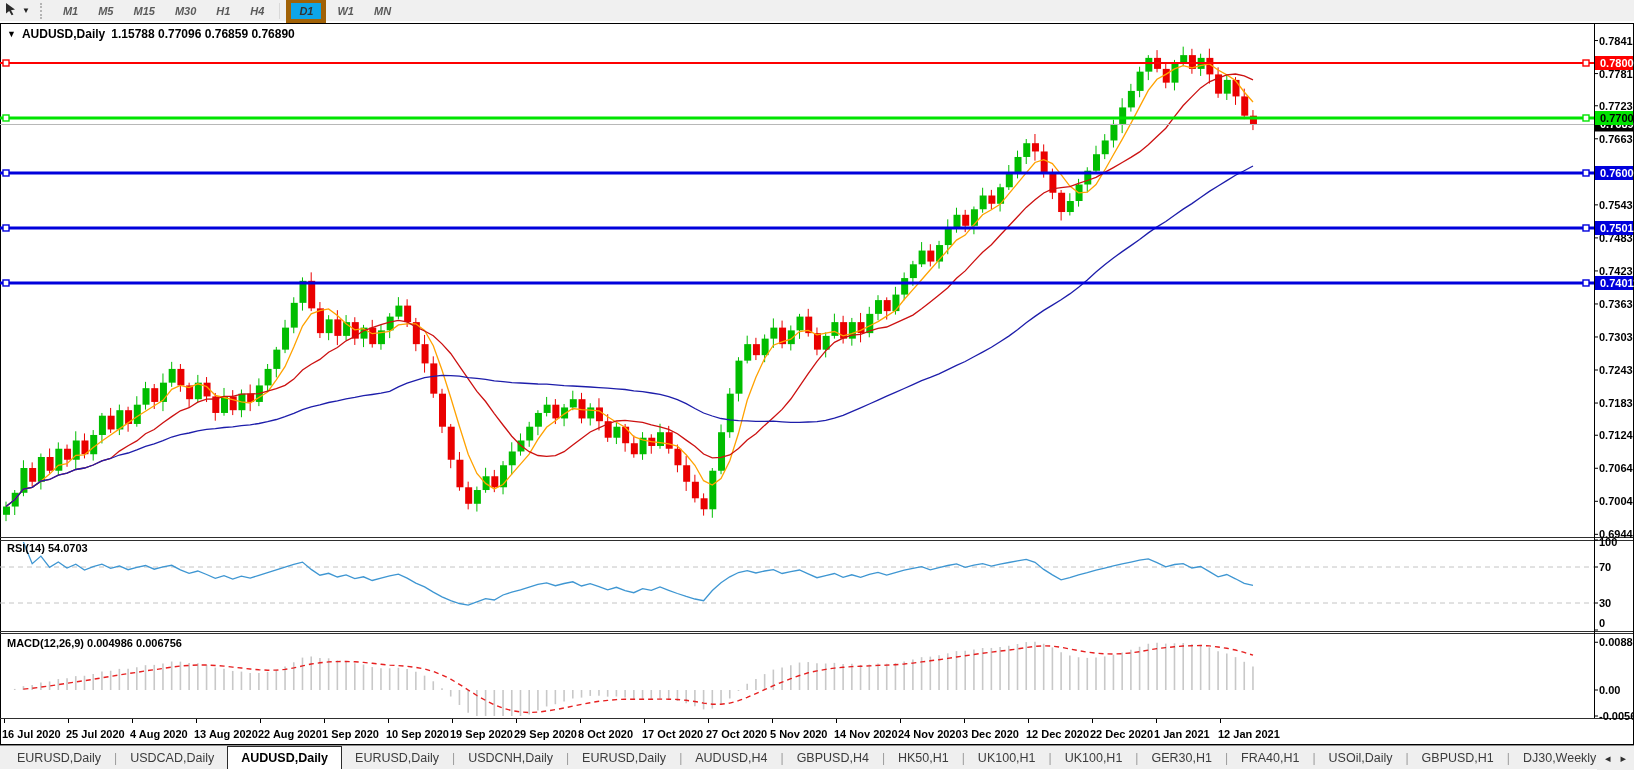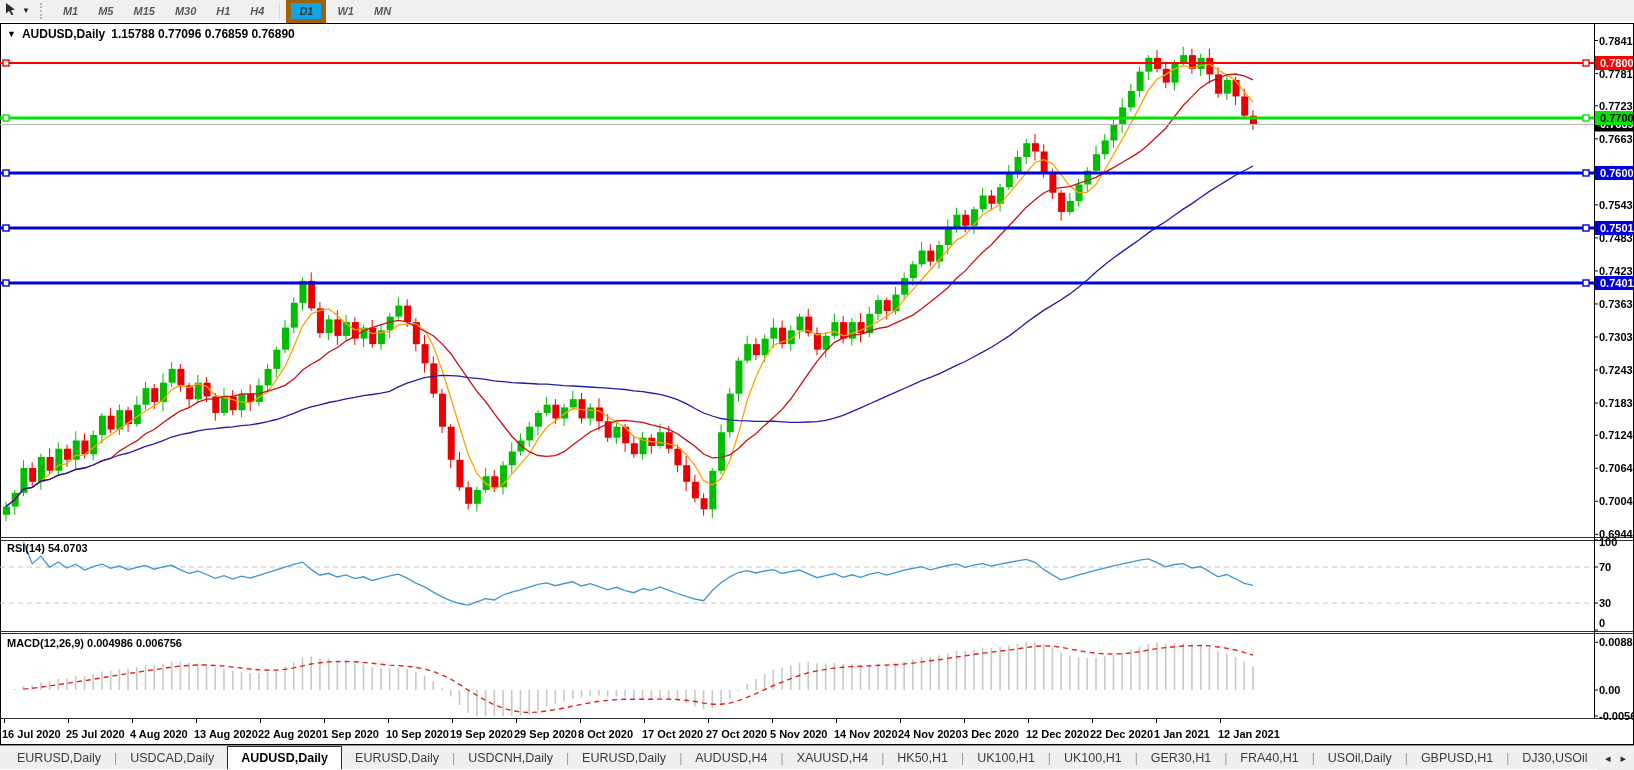--- a/index.html
+++ b/index.html
@@ -646,37 +646,37 @@
       <div class="tab">USDCAD,Daily</div>
       <div class="tab active">AUDUSD,Daily</div>
       <div class="tab">EURUSD,Daily</div>
       <span class="tabsep">|</span>
       <div class="tab">USDCNH,Daily</div>
       <span class="tabsep">|</span>
       <div class="tab">EURUSD,Daily</div>
       <span class="tabsep">|</span>
       <div class="tab">AUDUSD,H4</div>
       <span class="tabsep">|</span>
-      <div class="tab">XAUUSD,H4</div>
+      <div class="tab">GBPUSD,H4</div>
       <span class="tabsep">|</span>
       <div class="tab">HK50,H1</div>
       <span class="tabsep">|</span>
       <div class="tab">UK100,H1</div>
       <span class="tabsep">|</span>
       <div class="tab">UK100,H1</div>
       <span class="tabsep">|</span>
       <div class="tab">GER30,H1</div>
       <span class="tabsep">|</span>
       <div class="tab">FRA40,H1</div>
       <span class="tabsep">|</span>
       <div class="tab">USOil,Daily</div>
       <span class="tabsep">|</span>
       <div class="tab">GBPUSD,H1</div>
       <span class="tabsep">|</span>
-      <div class="tab">DJ30,USOil</div>
+      <div class="tab">DJ30,Weekly</div>
       <span class="tabsep">|</span>
       <div class="tab">CHINA300,H1</div>
     </div>
   <div class="tab-arrows">
     <span class="arrow-btn">◂</span>
     <span class="arrow-btn">▸</span>
   </div>
 </div>
 
 </body></html>

